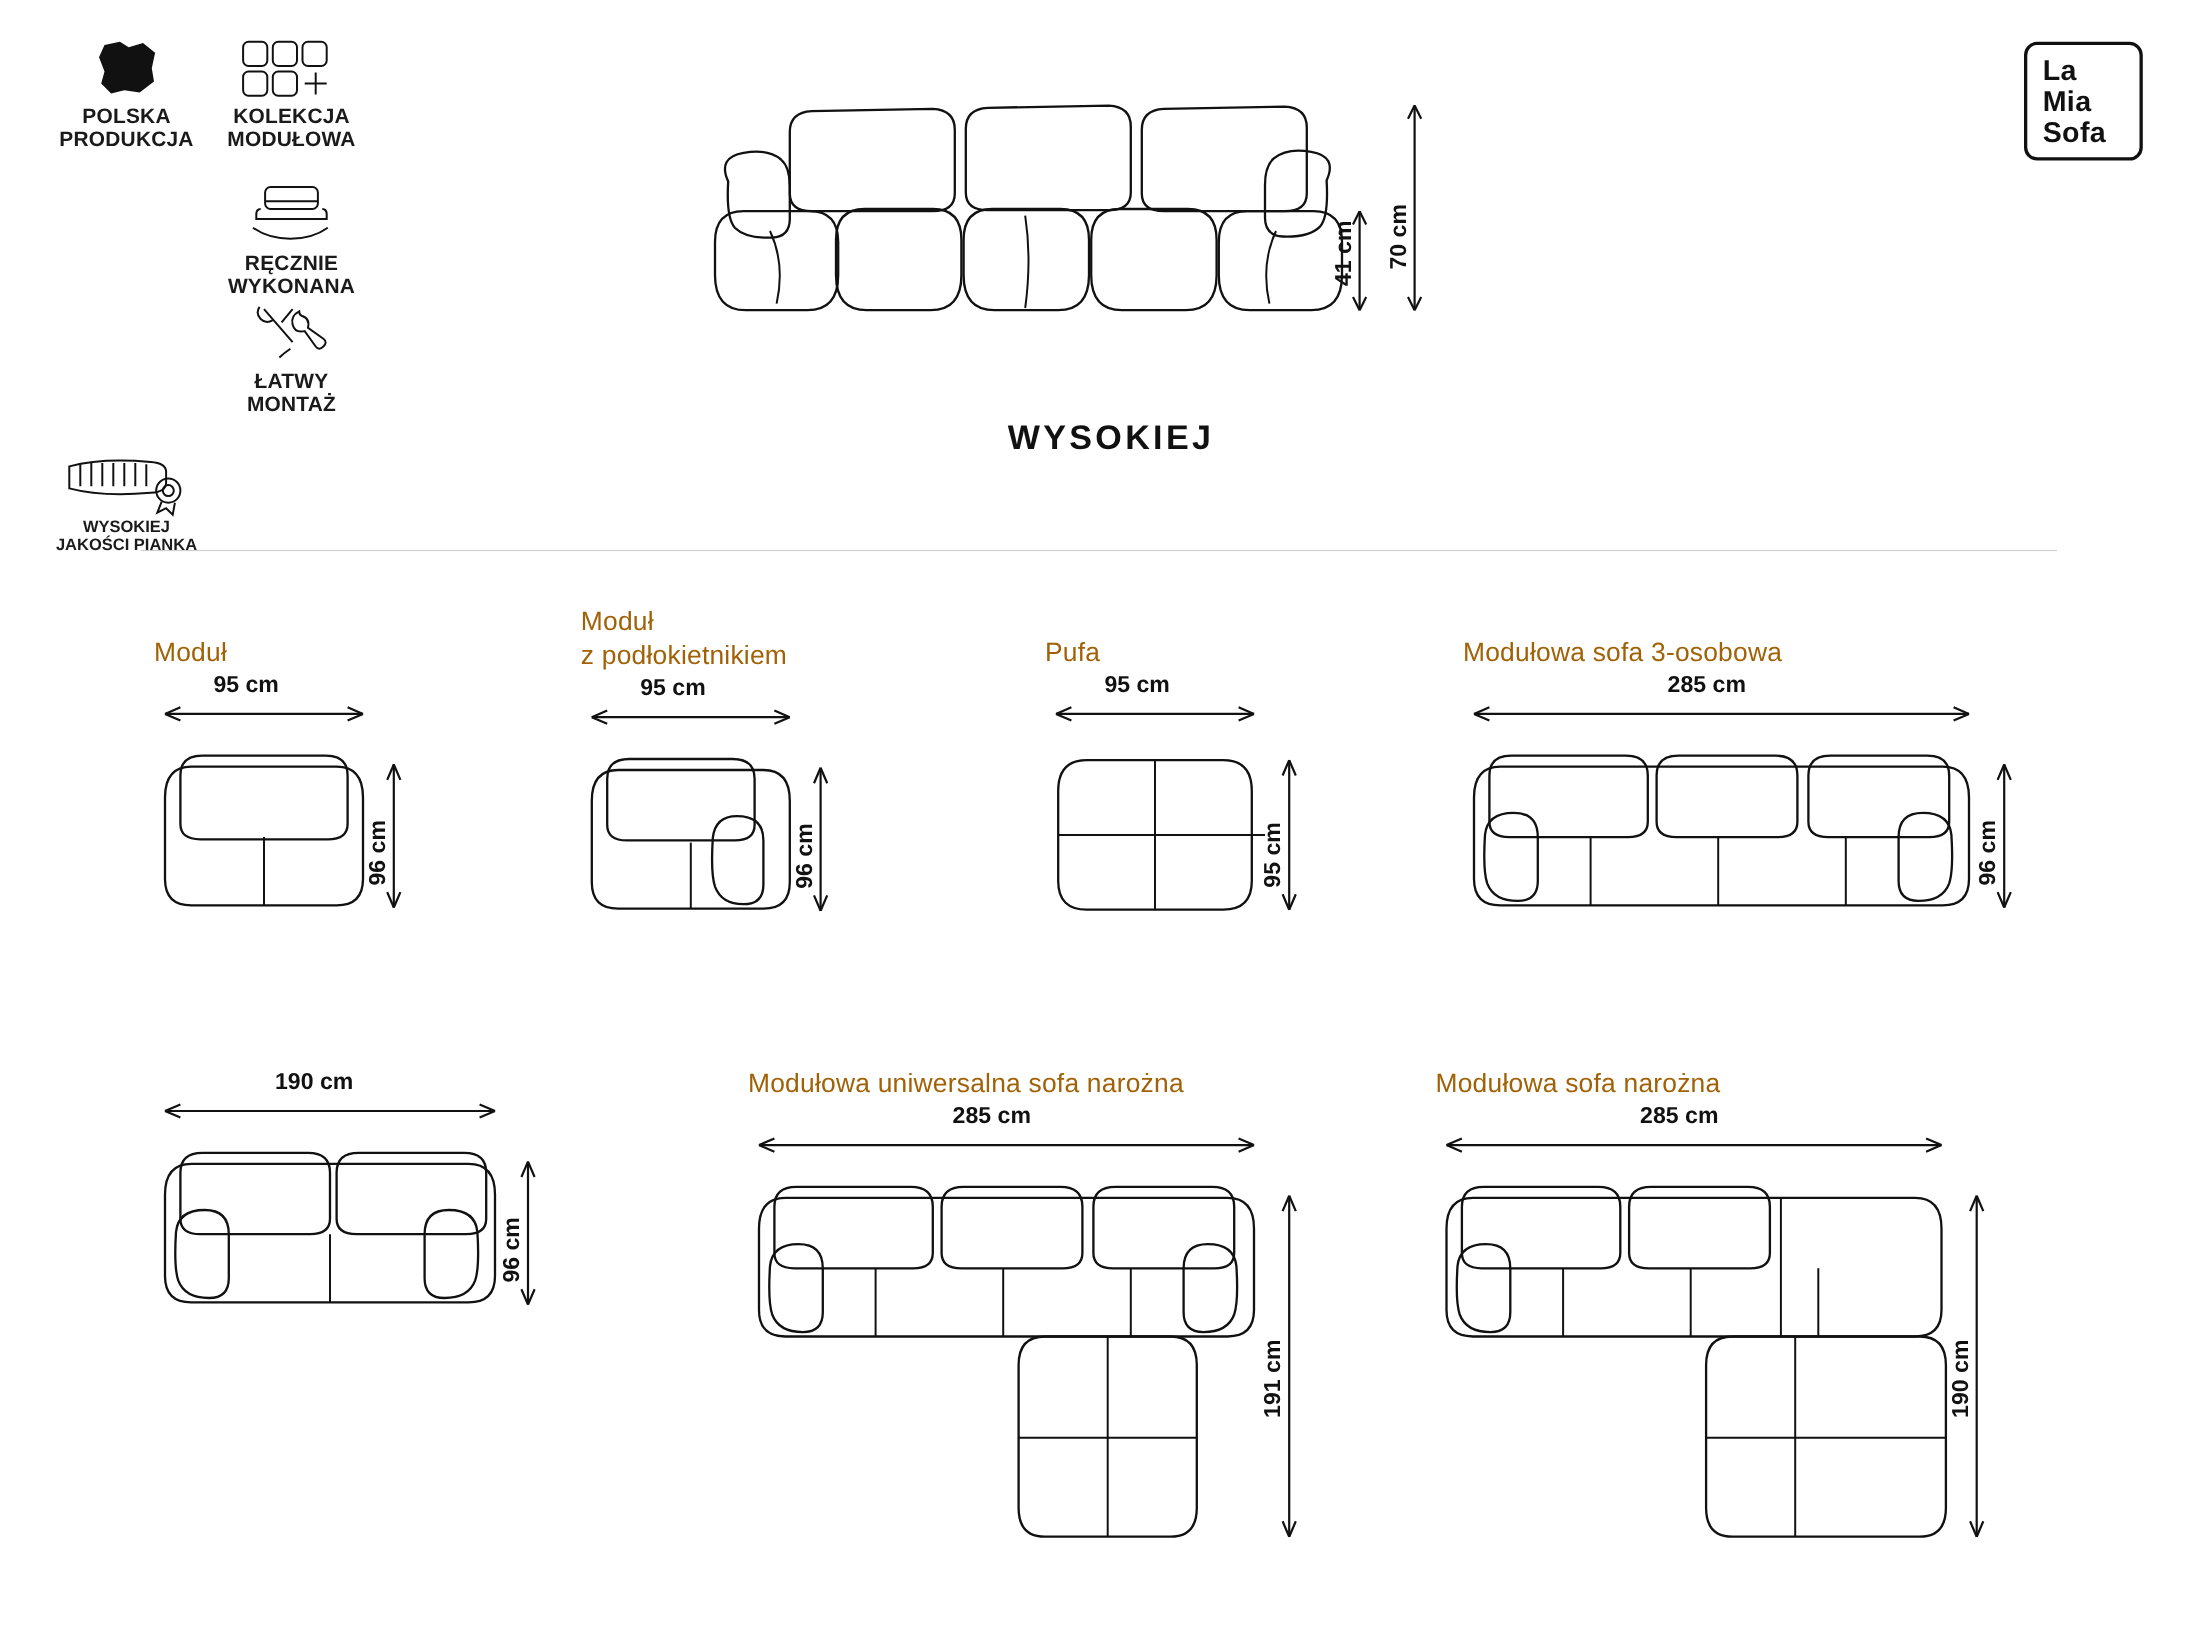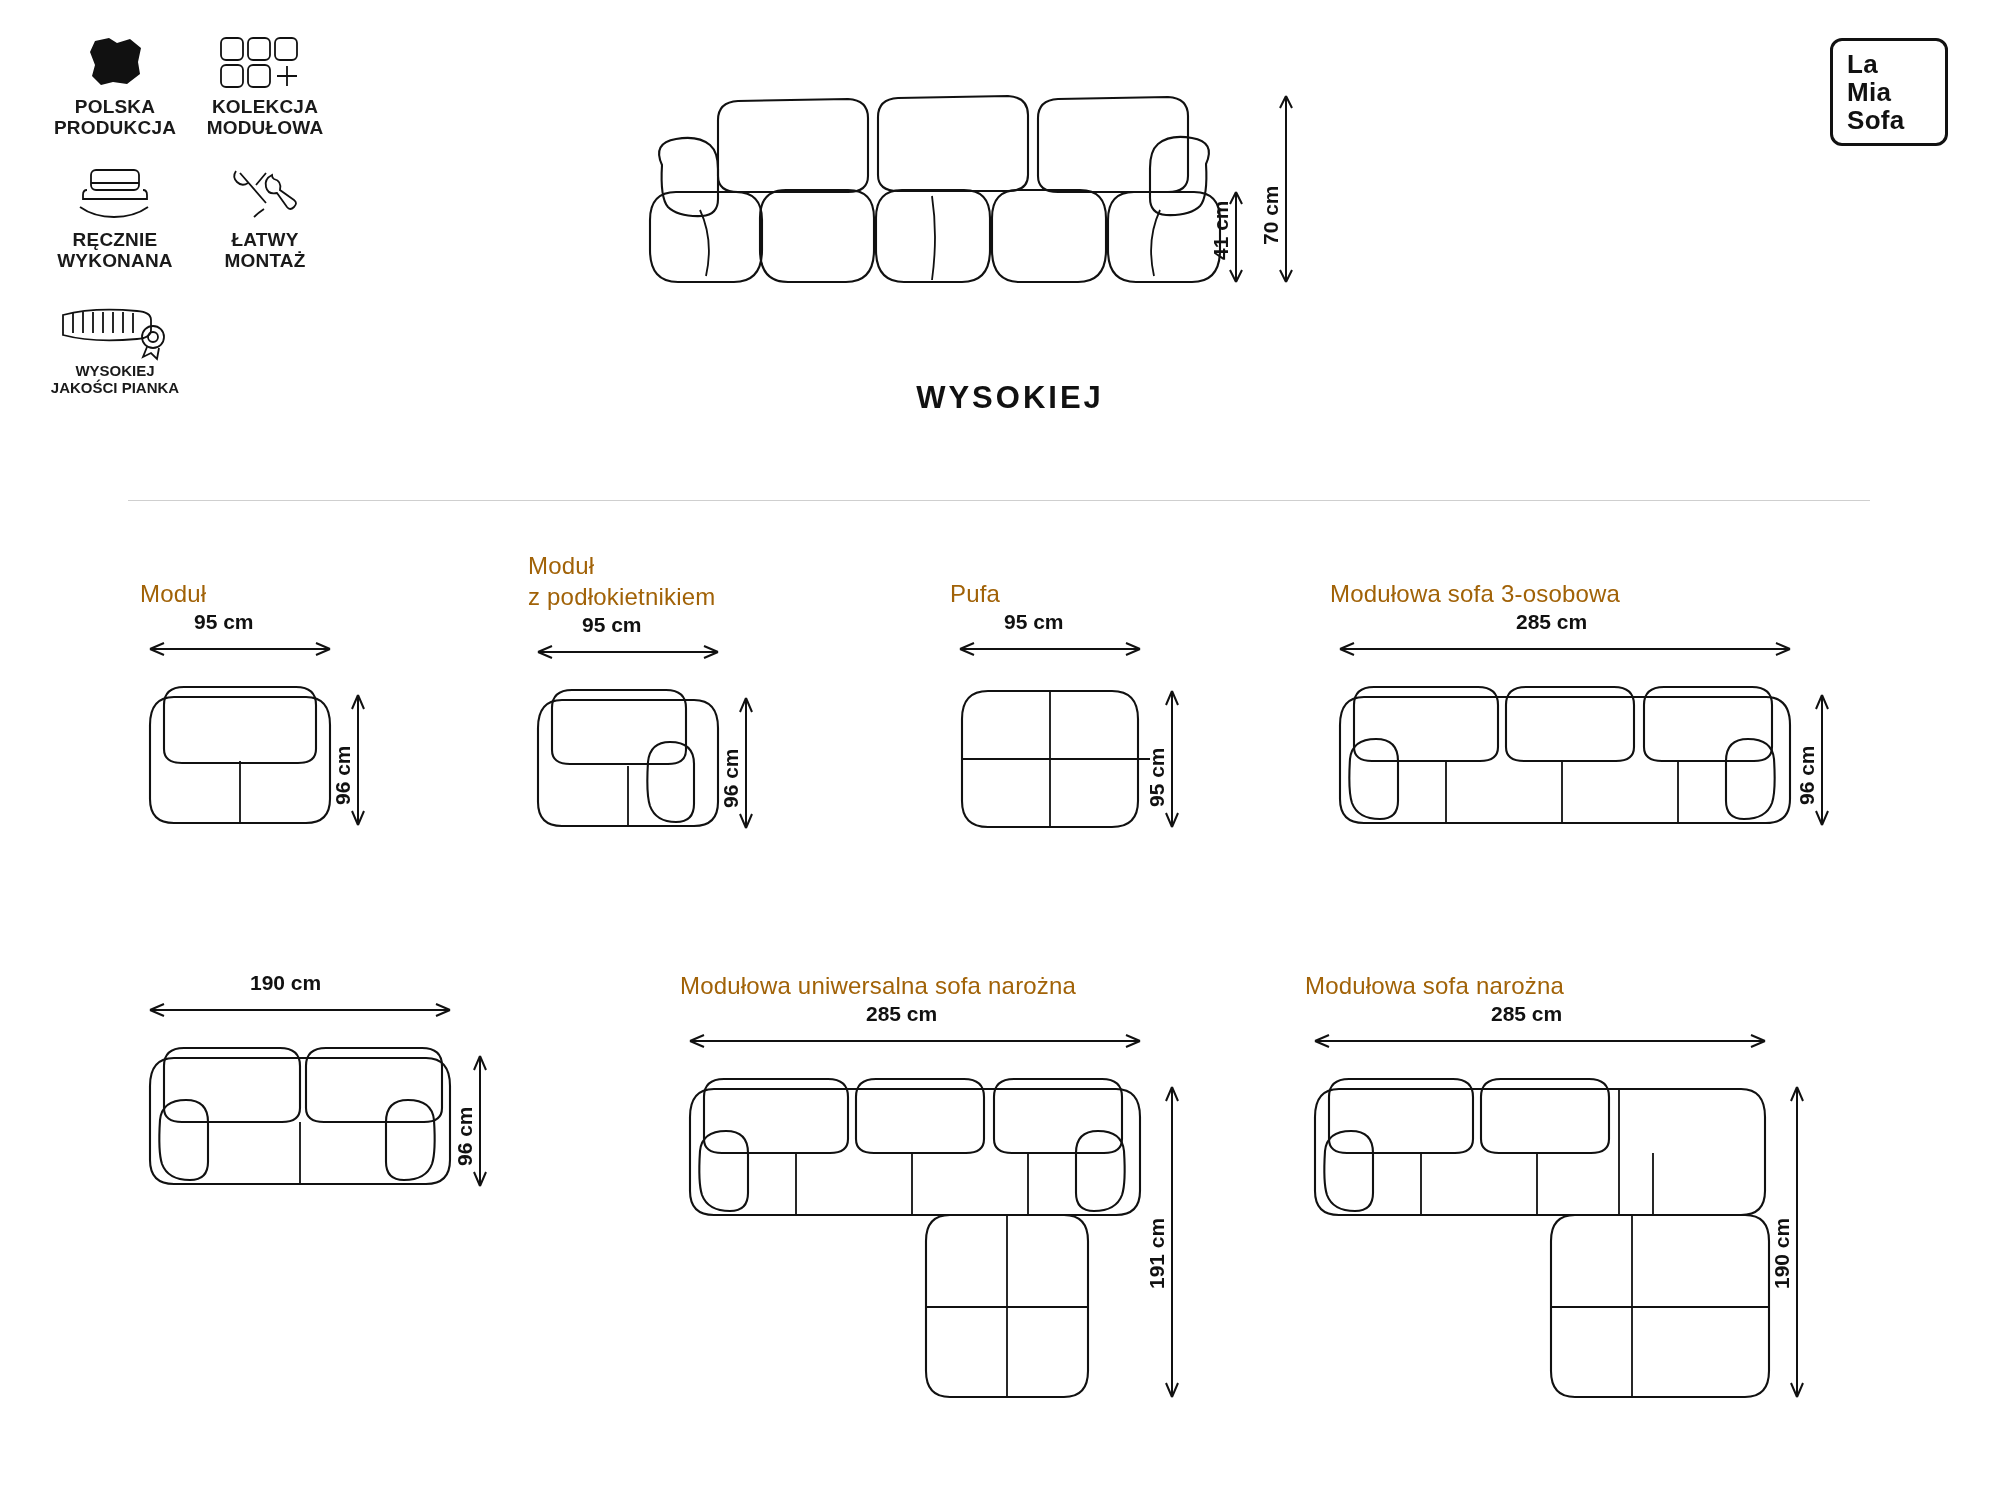--- a/index.html
+++ b/index.html
@@ -69,21 +69,21 @@
     font-size: 15px;
     font-weight: bold;
     color: #1a1a1a;
   }
 
   
   .logo {
     position: absolute;
     right: 52px;
     top: 38px;
-    width: 118px;
+    width: 108px;
     height: 108px;
     border: 3px solid #111;
     border-radius: 12px;
     display: flex;
     flex-direction: column;
     align-items: flex-start;
     justify-content: center;
     padding-left: 14px;
     box-sizing: border-box;
   }
@@ -178,21 +178,21 @@
             <path d="M60 44 h20 M70 34 v20" class="ln-t"></path>
           </svg>
         </div>
         <div class="ftext">
           <span class="l1">KOLEKCJA</span>
           <span class="l2">MODUŁOWA</span>
         </div>
       </div>
     </div>
 
-    <div class="feature-row" style="margin-top:24px;">
+    <div class="feature-row" style="margin-top:24px;flex-direction:column;">
       <div class="feature">
         <div class="ficon">
           <svg width="82" height="58" viewBox="0 0 82 58">
             <rect x="17" y="5" width="48" height="20" rx="5" class="ln-t"></rect>
             <path d="M17 18 h48" class="ln-t"></path>
             <path d="M13 25 q-4 0 -4 5 v4 h64 v-4 q0 -5 -4 -5" class="ln-t"></path>
             <path d="M6 42 q14 10 34 10 q20 0 34 -10" class="ln-t" stroke-width="2.6"></path>
           </svg>
         </div>
         <div class="ftext">

